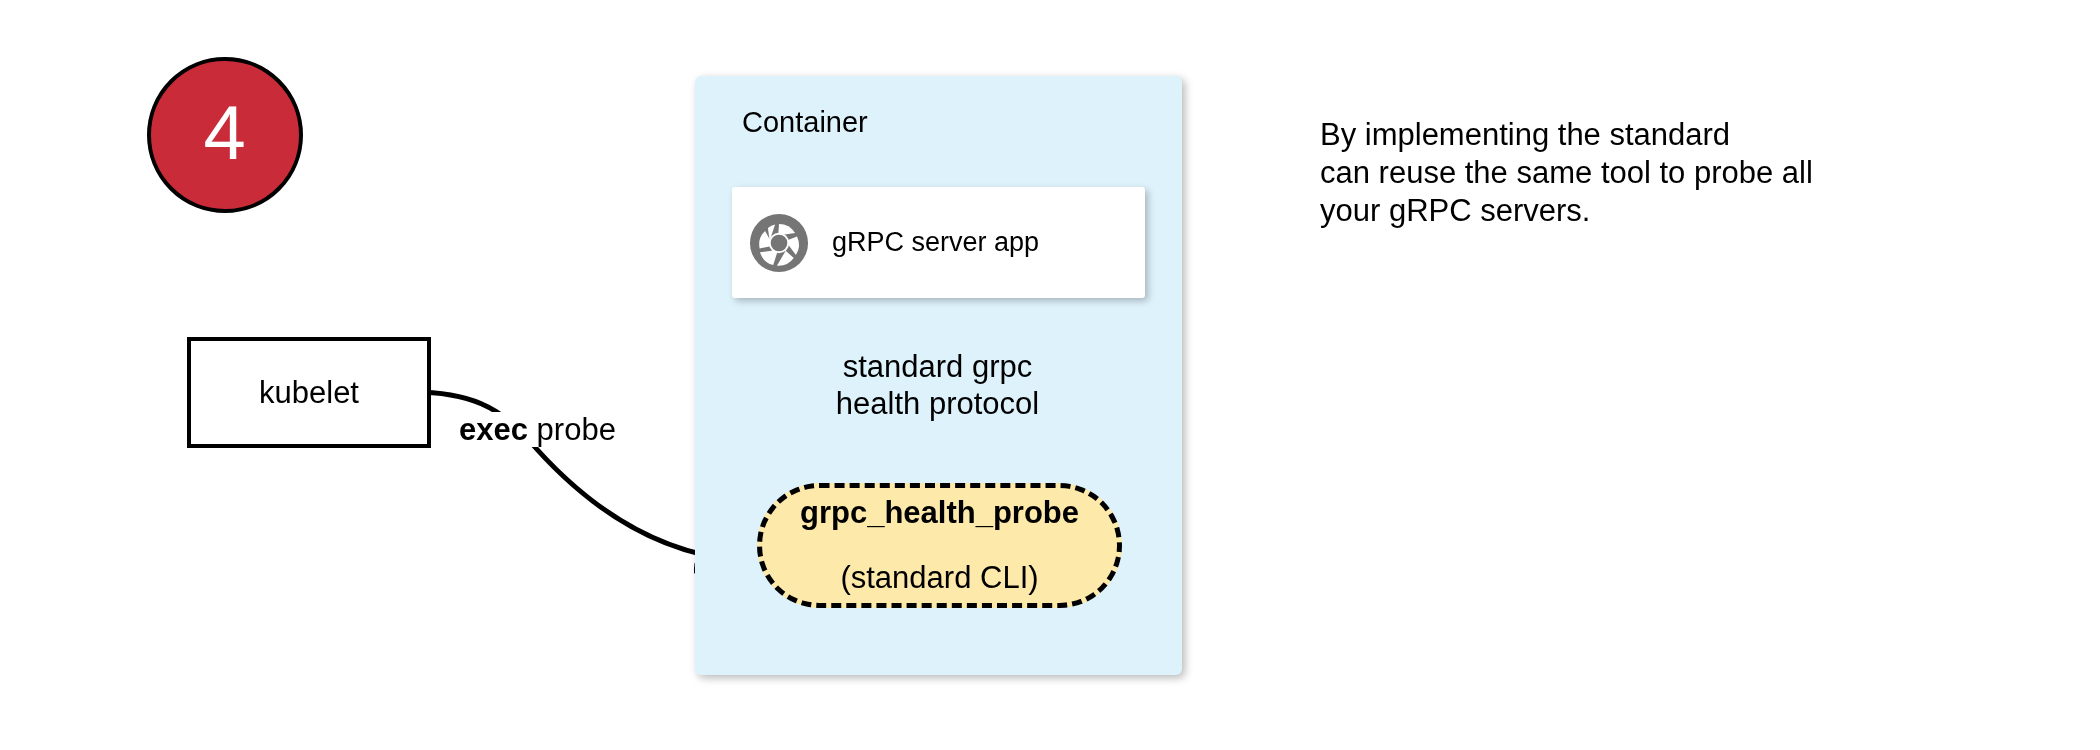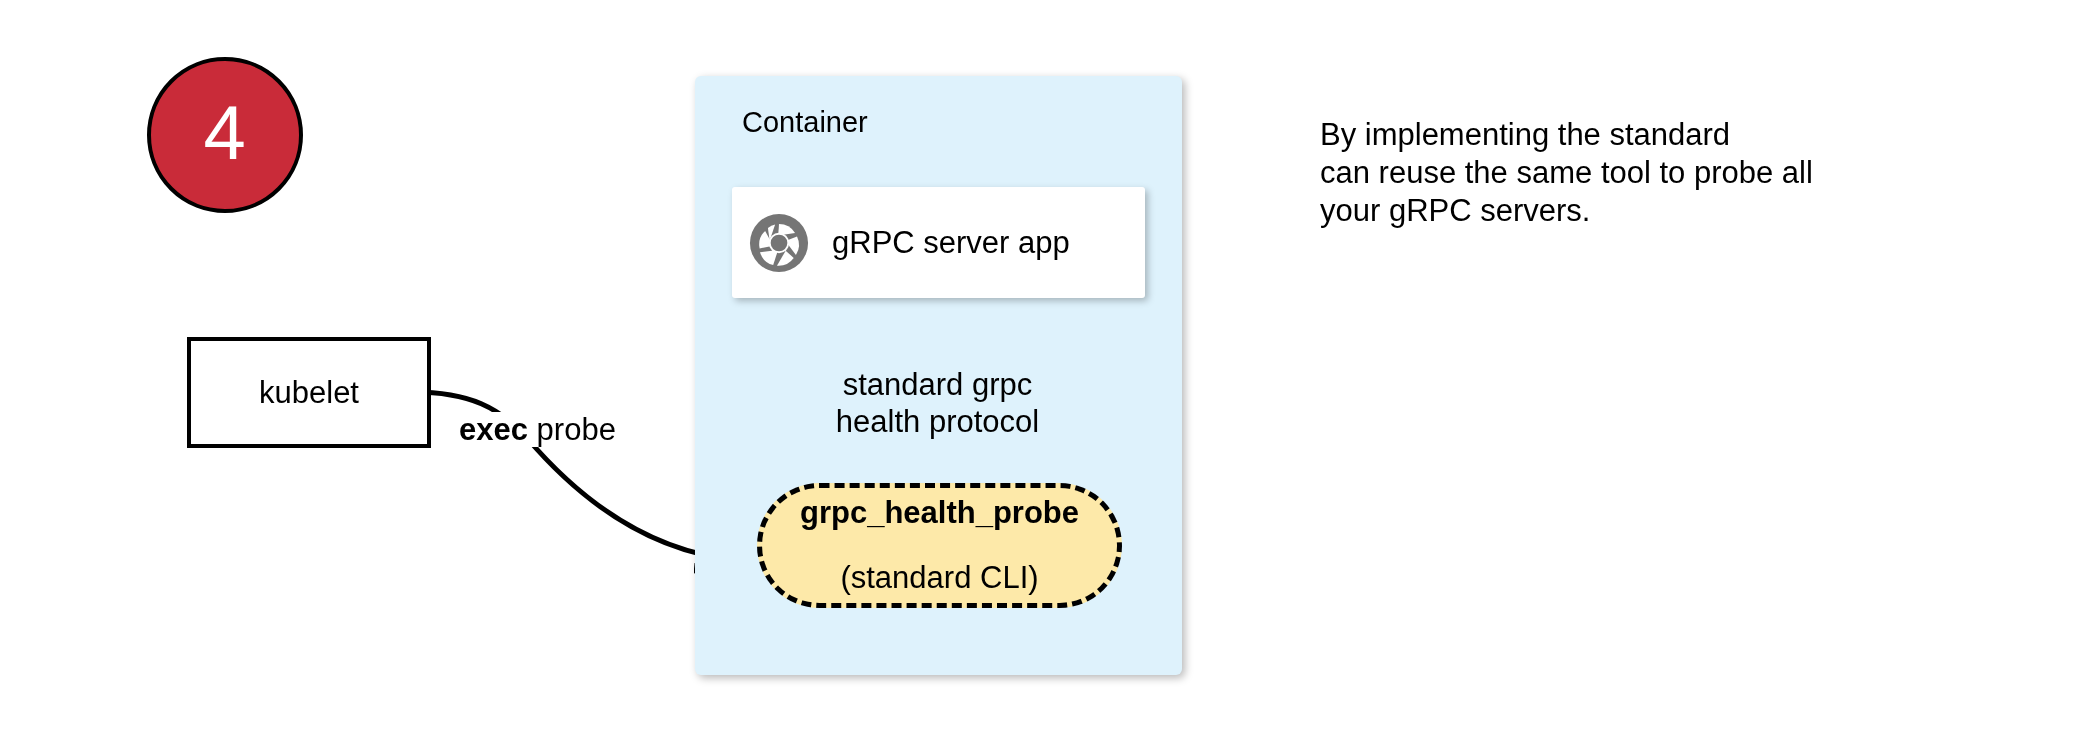--- a/index.html
+++ b/index.html
@@ -116,31 +116,31 @@
     align-items: center;
     padding-left: 16px;
     box-sizing: border-box;
   }
   .aperture-icon {
     width: 62px;
     height: 62px;
     flex: 0 0 62px;
   }
   .grpc-card-label {
-    font-size: 31px;
+    font-size: 27px;
     line-height: 1;
     margin-left: 22px;
     white-space: nowrap;
   }
 
   
   .protocol-label {
     position: absolute;
     left: 765px;
-    top: 366px;
+    top: 348px;
     width: 345px;
     text-align: center;
     font-size: 31px;
     line-height: 37px;
     z-index: 3;
   }
 
   
   .probe-pill {
     position: absolute;

